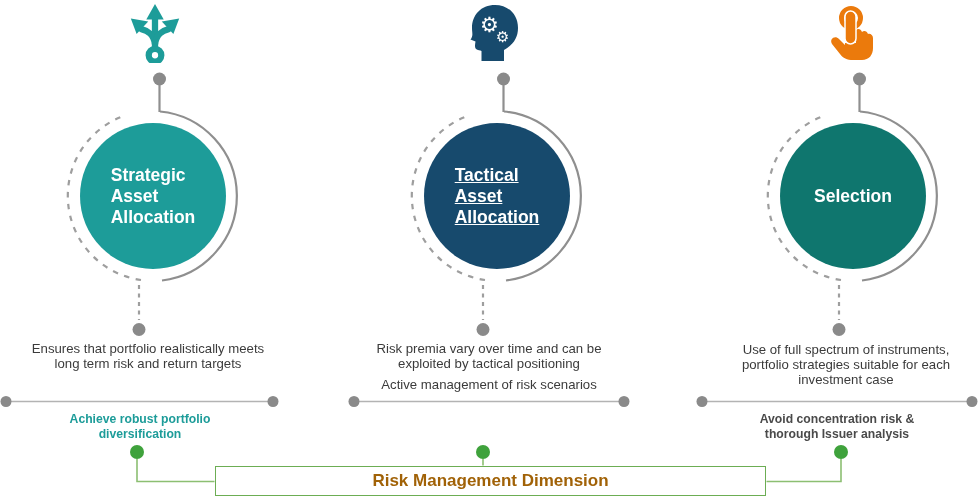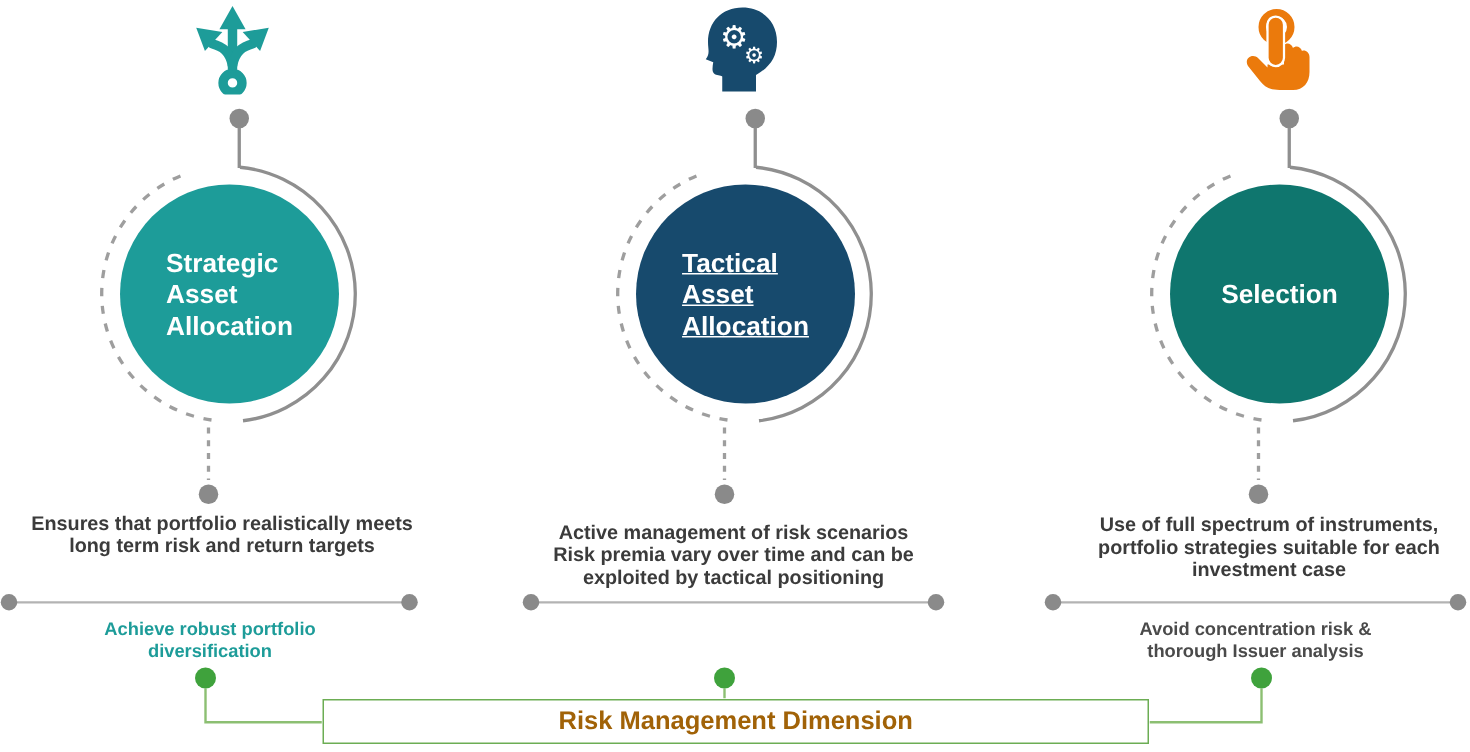--- a/index.html
+++ b/index.html
@@ -12,21 +12,21 @@
   .circle{
     position:absolute;top:123px;width:146px;height:146px;border-radius:50%;
     display:flex;align-items:center;justify-content:center;
     color:#ffffff;font-weight:bold;font-size:17.5px;line-height:21px;white-space:pre-line;
   }
   .circle-teal{left:80px;background:#1d9c99;}
   .circle-blue{left:424px;background:#174a6d;text-decoration:underline;}
   .circle-orange{left:780px;background:#0f766e;}
   .desc{
     position:absolute;width:290px;text-align:center;color:#3b3b3b;
-    font-size:13.2px;line-height:15px;font-weight:bold;white-space:pre-line;
+    font-size:13.2px;line-height:15px;font-weight:normal;white-space:pre-line;
   }
   .desc2{margin-top:6px;}
   .high{
     position:absolute;width:290px;text-align:center;color:#4a4a4a;
     font-size:12.2px;line-height:14.5px;font-weight:bold;white-space:pre-line;
   }
   .high-teal{color:#1d9c99;}
   .rmbox{
     position:absolute;left:215px;top:466px;width:551px;height:30px;
     border:1.5px solid #6cad54;background:#ffffff;box-sizing:border-box;
@@ -112,23 +112,23 @@
 Allocation</div>
   <div class="circle circle-blue">Tactical
 Asset
 Allocation</div>
   <div class="circle circle-orange">Selection</div>
 
   <div class="desc" style="left:3px;top:341px;">Ensures that portfolio realistically meets
 long term risk and return targets</div>
 
   <div class="abs" style="left:344px;top:341px;width:290px;">
-    <div class="desc desc2" style="position:static;">Active management of risk scenarios</div>
     <div class="desc" style="position:static;">Risk premia vary over time and can be
 exploited by tactical positioning</div>
+    <div class="desc desc2" style="position:static;">Active management of risk scenarios</div>
   </div>
 
   <div class="desc" style="left:701px;top:342px;">Use of full spectrum of instruments,
 portfolio strategies suitable for each
 investment case</div>
 
   <div class="high high-teal" style="left:-5px;top:412px;">Achieve robust portfolio
 diversification</div>
   <div class="high" style="left:692px;top:412px;">Avoid concentration risk &amp;
 thorough Issuer analysis</div>

